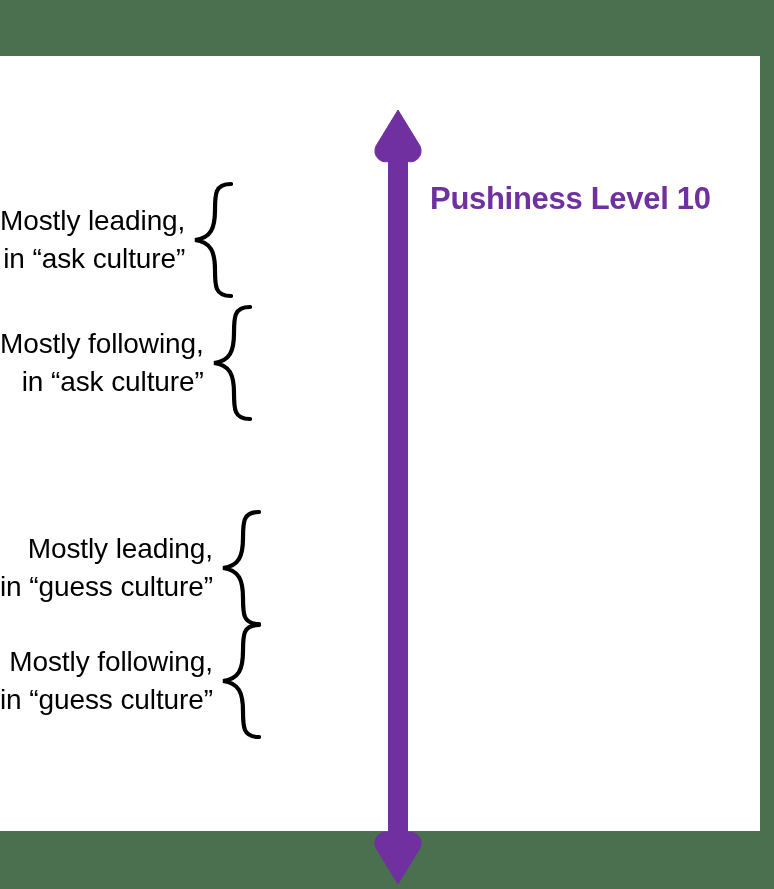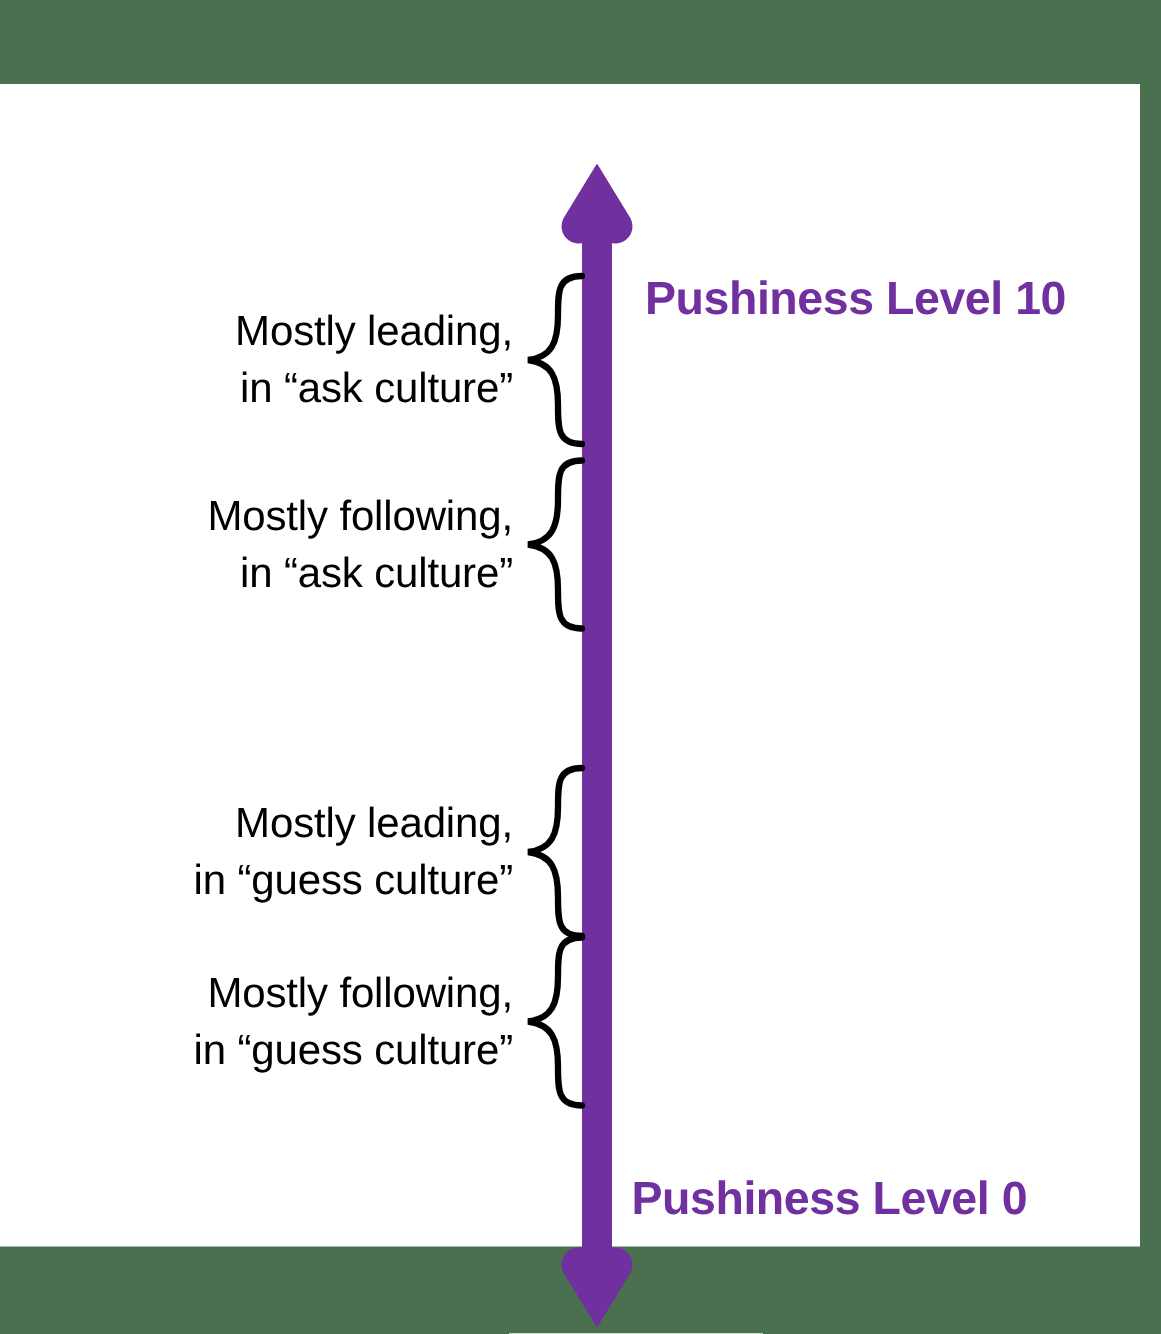--- a/index.html
+++ b/index.html
@@ -35,21 +35,21 @@
   }
 
   
   .scale-band {
     position: absolute;
     left: 0px;
     width: 390px;
     display: flex;
     flex-direction: row;
     align-items: center;
-    justify-content: flex-end;
+    justify-content: flex-start;
   }
   .band-label {
     color: #000000;
     font-size: 28px;
     line-height: 1.34;
     text-align: right;
     white-space: pre-line;
     letter-spacing: -0.1px;
     padding-right: 4px;
   }
@@ -112,16 +112,15 @@
 
     <div class="scale-band" style="top:565px;height:120px;">
       <div class="band-label">Mostly following,
 in “guess culture”</div>
       <svg class="band-brace" viewBox="0 0 44 120" preserveAspectRatio="none" aria-hidden="true">
         <path d="M42 4 C26 4 26 14 26 30 C26 48 22 58 6 60 C22 62 26 72 26 90 C26 106 26 116 42 116" fill="none" stroke="#000000" stroke-width="4.2" stroke-linecap="round"></path>
       </svg>
     </div>
 
     <div class="level-caption" id="level-top">Pushiness Level 10</div>
-    <div class="level-caption" id="level-bottom">Pushiness Level 0</div>
 
   </div>
 </div>
 
 </body></html>

